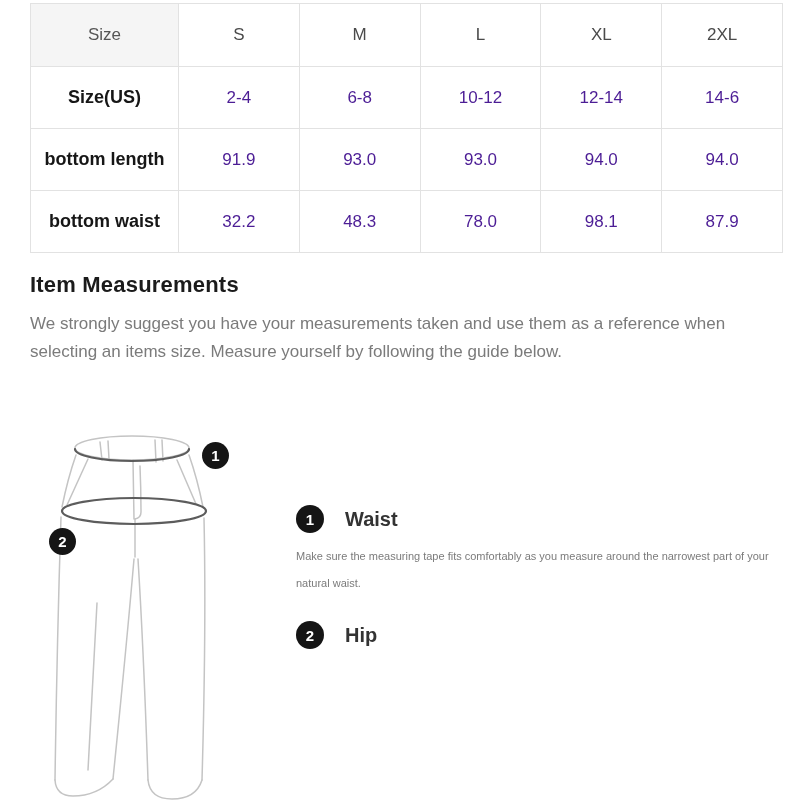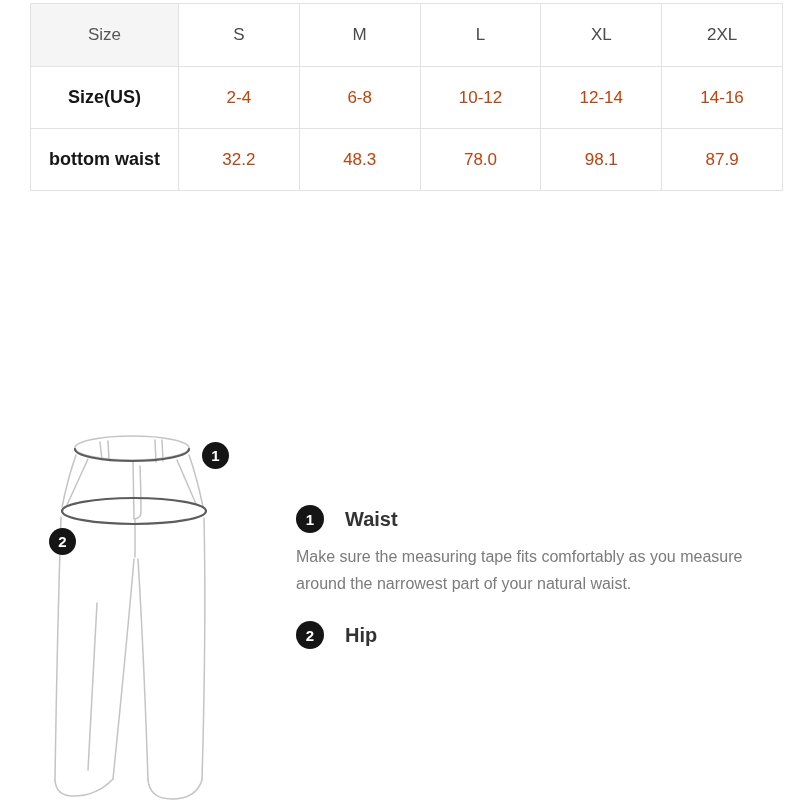--- a/index.html
+++ b/index.html
@@ -13,21 +13,21 @@
     width: 753px; border-collapse: collapse; table-layout: fixed;
   }
   .size-table th, .size-table td {
     border: 1px solid #e2e2e2; height: 62px; padding: 0;
     text-align: center; vertical-align: middle; font-size: 17px;
   }
   .size-table thead th { height: 63px; }
   .size-table col.label-col-w { width: 148px; }
   .size-table th { font-weight: 400; color: #4a4a4a; }
   .size-table th.label-cell { background: #f5f5f5; color: #555; }
-  .size-table td { color: #c2410c; }
+  .size-table td { color: #4c1d95; }
   .size-table td.label-cell { color: #161616; font-weight: 700; font-size: 18px; }
 
   
   .section-title {
     position: absolute; left: 30px; top: 272px; margin: 0;
     font-size: 22px; font-weight: 700; color: #1b1b1b; letter-spacing: 0.2px;
   }
   .intro {
     position: absolute; left: 30px; top: 310px; width: 742px; margin: 0;
     font-size: 17px; line-height: 28px; color: #7b7b7b;
@@ -45,21 +45,21 @@
 
   
   .guides { position: absolute; left: 296px; top: 505px; width: 500px; }
   .guide-head { display: flex; align-items: center; gap: 21px; }
   .guide-badge {
     flex: 0 0 28px; width: 28px; height: 28px; border-radius: 50%;
     background: #151515; color: #fff; font-size: 15px; font-weight: 700;
     display: flex; align-items: center; justify-content: center; line-height: 1;
   }
   .guide-name { font-size: 20px; font-weight: 700; color: #333; }
-  .guide-desc { margin: 10px 0 24px 0; font-size: 16px; line-height: 27px; color: #7b7b7b; }
+  .guide-desc { margin: 10px 0 24px 0; font-size: 11px; line-height: 27px; color: #7b7b7b; }
 </style>
 </head>
 <body>
 
 <div class="page">
 
   <table class="size-table">
     <colgroup>
       <col class="label-col-w">
       <col>
@@ -78,33 +78,43 @@
         <th>2XL</th>
       </tr>
     </thead>
     <tbody>
       <tr>
         <td class="label-cell">Size(US)</td>
         <td>2-4</td>
         <td>6-8</td>
         <td>10-12</td>
         <td>12-14</td>
-        <td>14-16</td>
+        <td>14-6</td>
+      </tr>
+      <tr>
+        <td class="label-cell">bottom length</td>
+        <td>91.9</td>
+        <td>93.0</td>
+        <td>93.0</td>
+        <td>94.0</td>
+        <td>94.0</td>
       </tr>
       <tr>
         <td class="label-cell">bottom waist</td>
         <td>32.2</td>
         <td>48.3</td>
         <td>78.0</td>
         <td>98.1</td>
         <td>87.9</td>
       </tr>
     </tbody>
   </table>
 
+  <h2 class="section-title">Item Measurements</h2>
+  <p class="intro">We strongly suggest you have your measurements taken and use them as a reference when selecting an items size. Measure yourself by following the guide below.</p>
 
   <svg class="pants-svg" viewBox="25 410 250 390" fill="none" xmlns="http://www.w3.org/2000/svg">
     <g stroke="#c4c4c4" stroke-width="1.5" fill="none" stroke-linecap="round">
 
       <ellipse cx="132" cy="448" rx="57" ry="12"></ellipse>
 
       <path d="M100,442 L102,460 M108,441 L109,459"></path>
       <path d="M155,440 L156,462 M162,440 L163,461"></path>
 
       <path d="M133,460 L134,519"></path>

